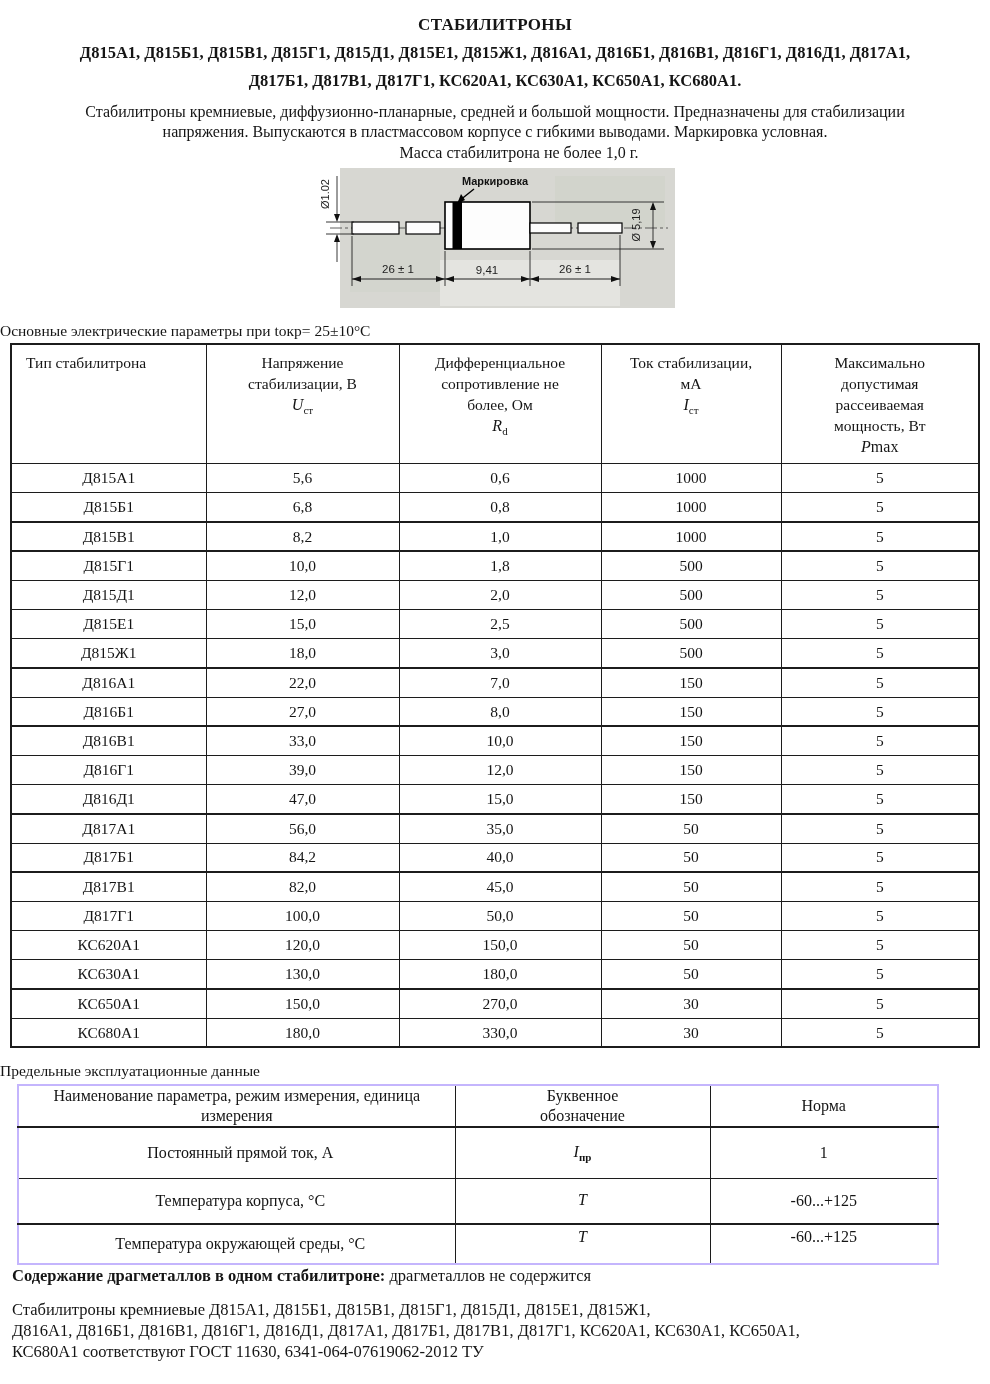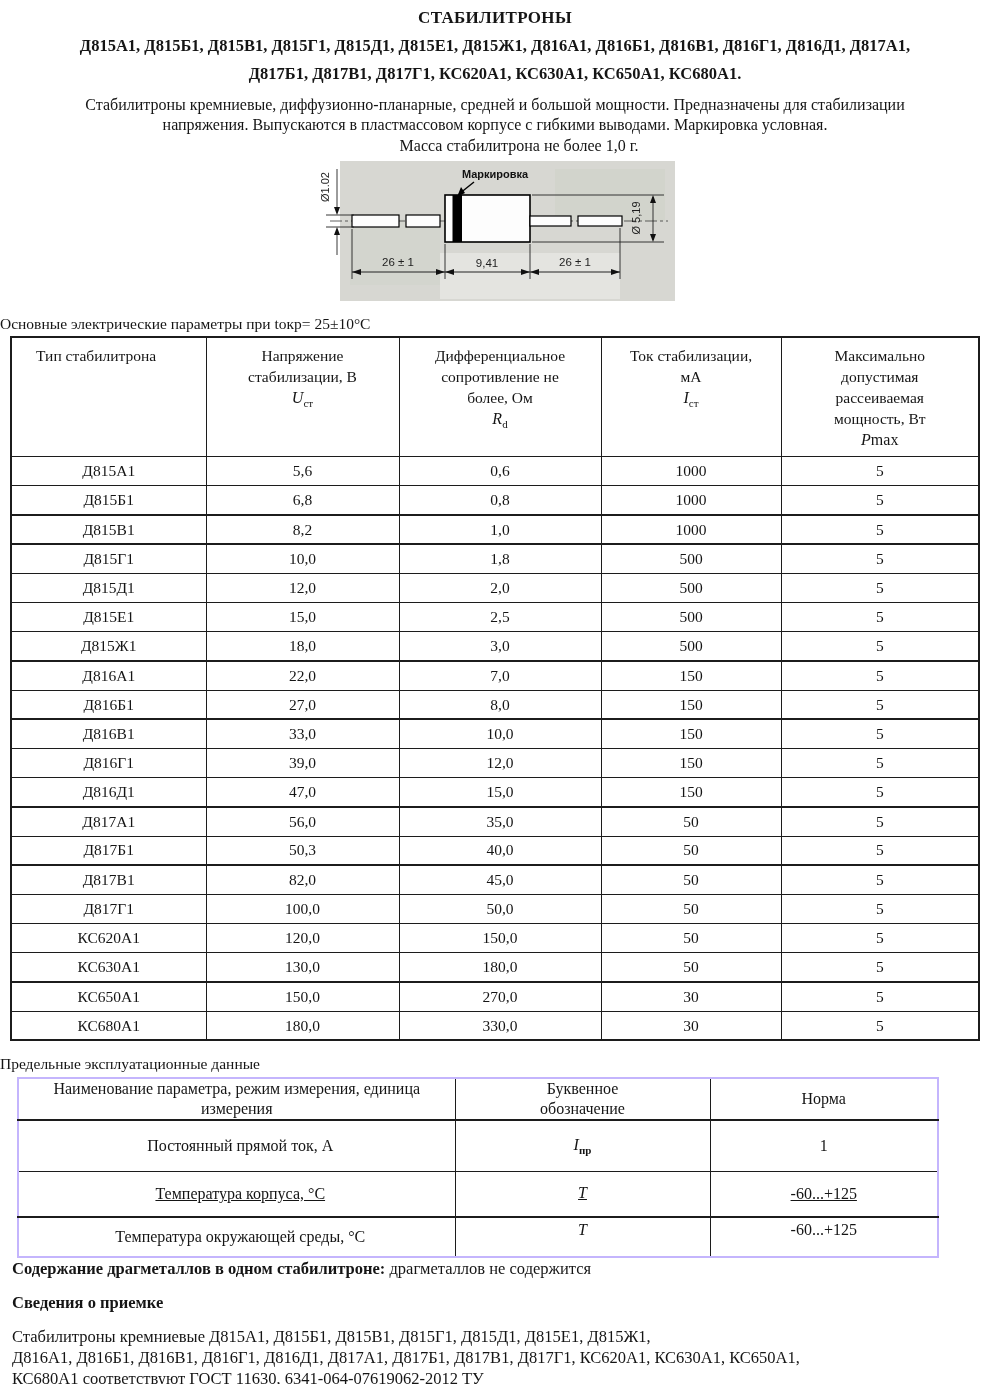--- a/index.html
+++ b/index.html
@@ -4,57 +4,57 @@
 <style>
   * { margin:0; padding:0; box-sizing:border-box; }
   html,body { background:#ffffff; }
   body {
     width:990px; height:1384px;
     font-family:"Liberation Serif", serif;
     color:#151515;
   }
   .page { position:relative; width:990px; height:1384px; overflow:hidden; background:#fff; }
 
-  .doc-title { text-align:center; font-weight:bold; font-size:17px; padding-top:8px; letter-spacing:.3px; }
+  .doc-title { text-align:center; font-weight:bold; font-size:17px; padding-top:15px; letter-spacing:.3px; }
   .part-list { text-align:center; font-weight:bold; font-size:16.5px; line-height:28px; white-space:pre-line; margin-top:4px; }
   .description { text-align:center; font-size:16px; line-height:20px; white-space:pre-line; margin-top:7px; }
   .mass-note { text-align:center; font-size:16px; margin-top:2px;padding-left:48px; }
 
   .drawing-wrap { position:relative; height:150px; margin-top:2px; }
   .drawing-wrap svg { position:absolute; left:0; top:0; }
   .dwg-label { font-family:"Liberation Sans", sans-serif; font-size:11px; fill:#1d1d1d; }
   .dwg-label-b { font-family:"Liberation Sans", sans-serif; font-size:11px; font-weight:bold; fill:#111; }
   .dim-txt { font-family:"Liberation Sans", sans-serif; font-size:11.5px; fill:#1d1d1d; }
 
   .tbl-title { text-align:left; font-size:15.5px; margin-top:8px; }
 
   table { border-collapse:collapse; table-layout:fixed; }
   .tbl1 { width:968px; margin:3px 0 0 10px; border:2px solid #1c1c1c; }
   .tbl1 th, .tbl1 td { border:1px solid #1c1c1c; text-align:center; font-weight:normal; }
   .tbl1 thead th { height:113px; vertical-align:top; padding-top:7px; font-size:15.5px; line-height:21px; }
   .tbl1 thead th .lbl { white-space:pre-line; display:block; }
-  .tbl1 thead th.left-top { text-align:left; padding-left:24px; }
+  .tbl1 thead th.left-top { text-align:left; padding-left:14px; }
   .tbl1 .sym { display:block; font-size:16px; }
   .tbl1 .sym i { font-style:italic; }
   .tbl1 .sym sub { font-size:11px; }
   .tbl1 tbody td { height:29.2px; font-size:15.5px; }
   .tbl1 tbody tr:nth-child(2) td, .tbl1 tbody tr:nth-child(3) td,
   .tbl1 tbody tr:nth-child(7) td, .tbl1 tbody tr:nth-child(9) td,
   .tbl1 tbody tr:nth-child(12) td, .tbl1 tbody tr:nth-child(14) td,
   .tbl1 tbody tr:nth-child(18) td { border-bottom-width:2px; }
 
   .tbl2 { width:922px; margin:4px 0 0 17px; border:2px solid #c4b5fd; }
   .tbl2 th, .tbl2 td { border:1px solid #1c1c1c; font-size:16px; }
   .tbl2 thead th { height:42px; text-align:center; font-weight:normal; line-height:20px; vertical-align:middle; border-bottom-width:2px; }
   .tbl2 thead th .lbl { white-space:pre-line; display:block; }
   .tbl2 tbody td { text-align:center; vertical-align:middle; }
   .tbl2 tbody td:first-child { text-align:center; padding-left:7px; }
   .tbl2 tbody tr:nth-child(1) { height:51px; }
   .tbl2 tbody tr:nth-child(2) { height:46px; }
-  .tbl2 tbody tr:nth-child(2) td { border-bottom-width:2px;text-decoration:underline; }
+  .tbl2 tbody tr:nth-child(2) td { border-bottom-width:2px; }
   .tbl2 tbody tr:nth-child(3) { height:40px; }
   .tbl2 tbody tr:nth-child(3) td:not(:first-child) { vertical-align:top; padding-top:3px; }
   .tbl2 i { font-style:italic; }
   .tbl2 sub { font-size:11px; font-weight:bold; }
 
   .foot-line { margin:1px 0 0 12px; font-size:16.5px; }
   .foot-line b { font-weight:bold; }
   .foot-heading { margin:14px 0 0 12px; font-size:16.5px; font-weight:bold; }
   .foot-para { margin:13px 0 0 12px; font-size:16.5px; line-height:21px; white-space:pre-line; }
 </style>
@@ -252,21 +252,21 @@
         </tr>
         <tr>
           <td>Д817А1</td>
           <td>56,0</td>
           <td>35,0</td>
           <td>50</td>
           <td>5</td>
         </tr>
         <tr>
           <td>Д817Б1</td>
-          <td>50,3</td>
+          <td>84,2</td>
           <td>40,0</td>
           <td>50</td>
           <td>5</td>
         </tr>
         <tr>
           <td>Д817В1</td>
           <td>82,0</td>
           <td>45,0</td>
           <td>50</td>
           <td>5</td>
@@ -346,19 +346,18 @@
       <tr>
         <td>Температура окружающей среды, °С</td>
         <td><i>T</i><sub></sub></td>
         <td>-60...+125</td>
       </tr>
     </tbody>
   </table>
 
   <div class="foot-line"><b>Содержание драгметаллов в одном стабилитроне:</b><span> драгметаллов не содержится</span></div>
 
-  <div class="foot-heading">Сведения о приемке</div>
 
   <div class="foot-para">Стабилитроны кремниевые Д815А1, Д815Б1, Д815В1, Д815Г1, Д815Д1, Д815Е1, Д815Ж1,
  Д816А1, Д816Б1, Д816В1, Д816Г1, Д816Д1, Д817А1, Д817Б1, Д817В1, Д817Г1, КС620А1, КС630А1, КС650А1,
 КС680А1 соответствуют ГОСТ 11630, 6341-064-07619062-2012 ТУ</div>
 
 </div>
 
 </body></html>

